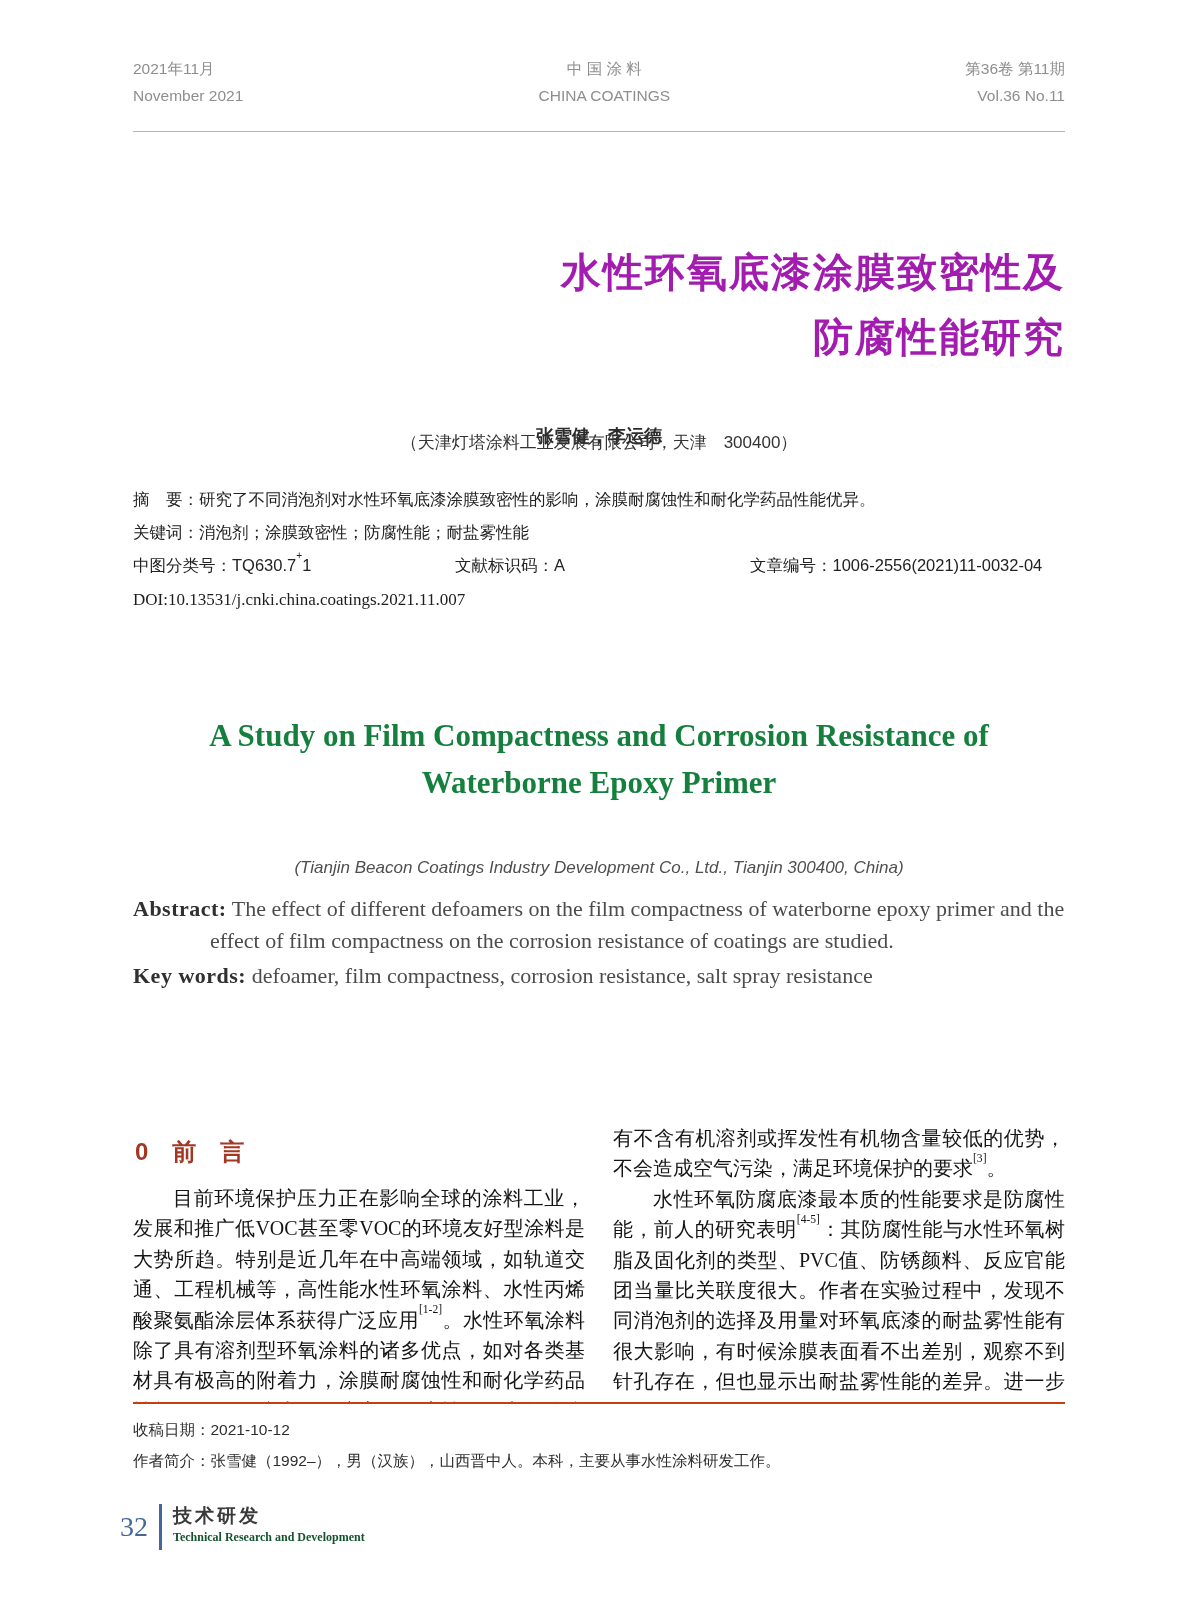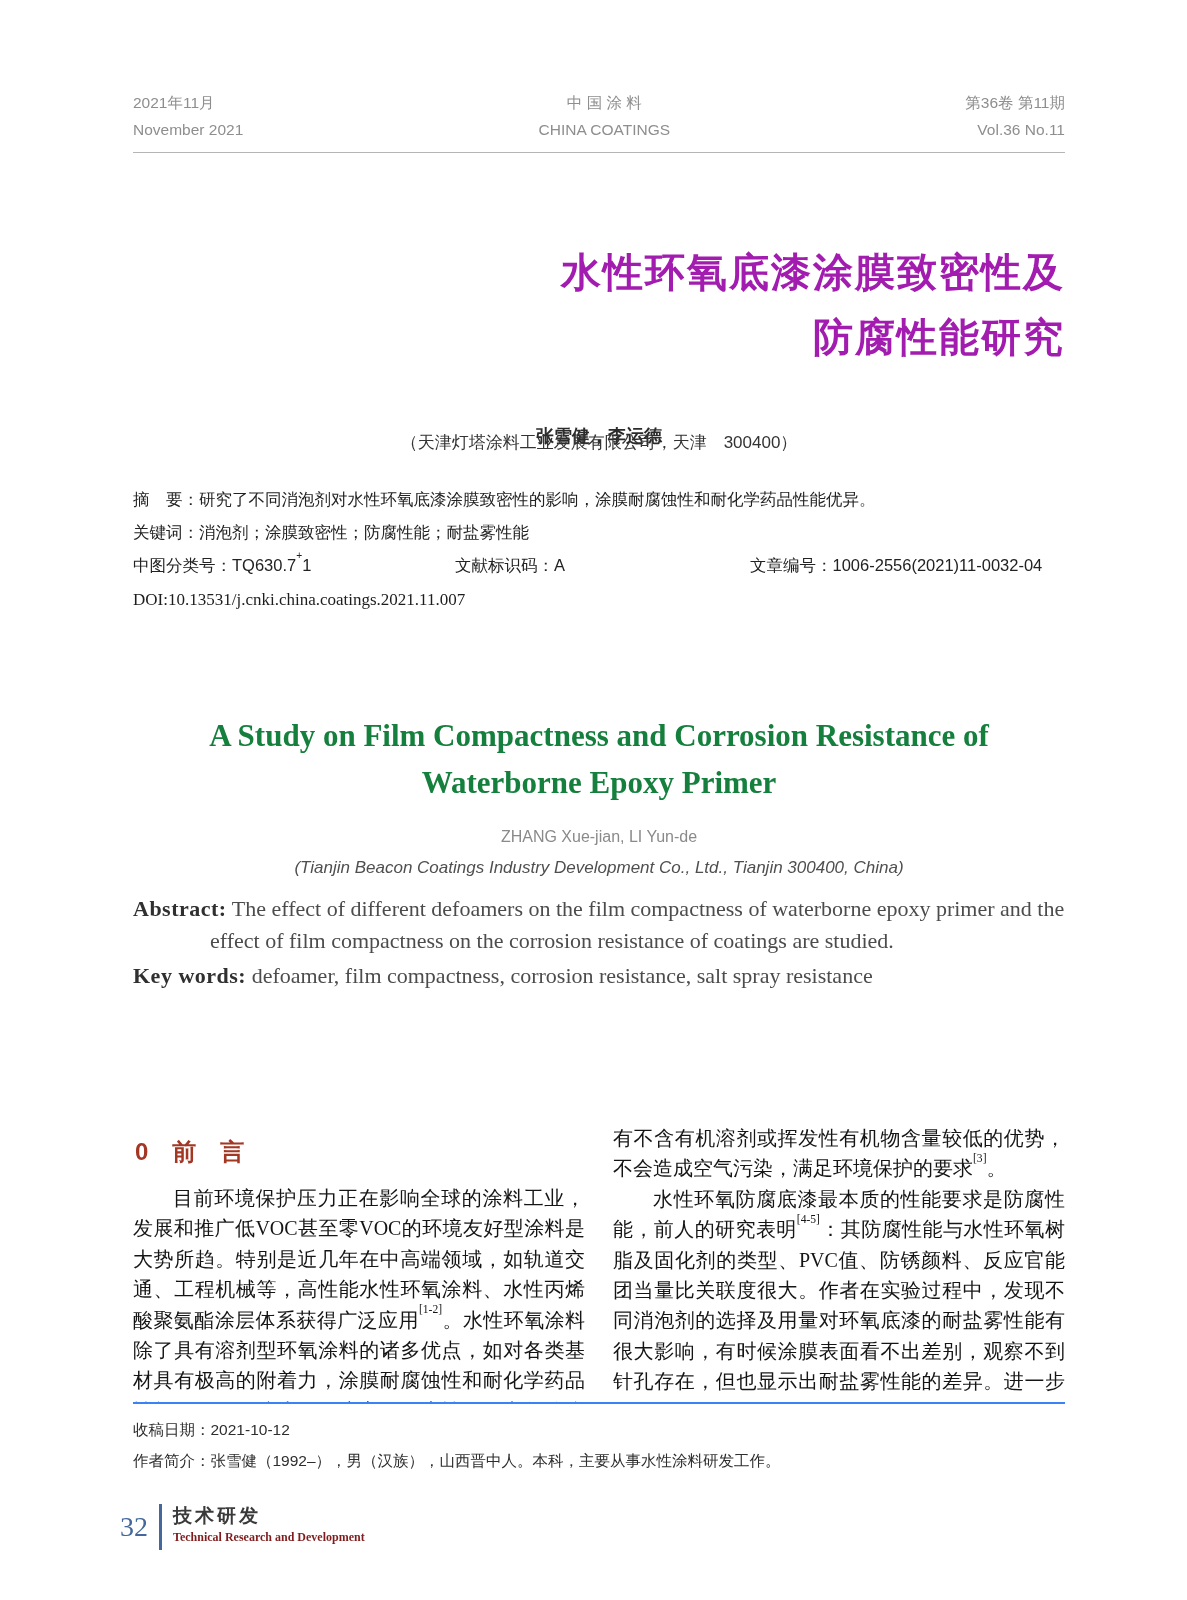--- a/index.html
+++ b/index.html
@@ -14,21 +14,21 @@
   }
   .abs { position: absolute; }
   .content-x { left: 133px; width: 932px; }
 
   
   .journal-header {
     top: 55px;
     display: flex; justify-content: space-between; align-items: flex-start;
     font-family: "Liberation Sans", sans-serif;
     font-size: 15.5px; line-height: 27px; color: #8e8e8e;
-    padding-bottom: 9px; border-bottom: 1px solid #b5b5b5; margin-top: 34px;
+    padding-bottom: 22px; border-bottom: 1px solid #b5b5b5;
   }
   .journal-header .col { white-space: nowrap; }
   .journal-header .col.center { text-align: center; }
   .journal-header .col.right { text-align: right; }
 
   
   .title-cn {
     top: 240px; text-align: right;
     font-family: "Liberation Sans", sans-serif;
     font-weight: bold; font-size: 40px; line-height: 65px;
@@ -110,21 +110,21 @@
     font-weight: bold; font-size: 24px; line-height: 36px;
     color: #a23723; margin: 16px 0 13px 2px;
     text-align: left; text-indent: 0;
   }
   .bcol sup.small { font-size: 0.58em; }
   .rcol-pad { padding-top: 5px; }
 
   
   .footnote-block {
     top: 1402px;
-    border-top: 2px solid #3b82f6;
+    border-top: 2px solid #c2410c;
     padding-top: 10px;
     font-family: "Liberation Sans", sans-serif;
     font-size: 15.5px; line-height: 31px; color: #2e2e2e;
   }
 
   
   .page-footer {
     top: 1502px; left: 120px;
     display: flex; align-items: flex-start;
   }
@@ -135,21 +135,21 @@
   .footer-bar {
     width: 3px; height: 46px; background: #44689d; margin: 2px 11px 0 11px;
   }
   .footer-col-cn {
     font-family: "Liberation Sans", sans-serif;
     font-weight: bold; font-size: 19px; letter-spacing: 3px;
     color: #3a3a3a; line-height: 24px; margin-top: 2px;
   }
   .footer-col-en {
     font-family: "Liberation Serif", serif;
-    font-weight: bold; font-size: 12px; color: #7f1d1d; line-height: 18px;
+    font-weight: bold; font-size: 12px; color: #14532d; line-height: 18px;
   }
 </style>
 </head>
 <body>
 
 <div class="page">
 
   <div class="abs content-x journal-header">
     <div class="col left">
       <div>2021年11月</div>
@@ -182,21 +182,20 @@
       <div class="meta-cell-3"><span>文章编号：</span><span>1006-2556(2021)11-0032-04</span></div>
     </div>
     <div class="doi-line">DOI:10.13531/j.cnki.china.coatings.2021.11.007</div>
   </div>
 
   <div class="abs content-x title-en">
     <div>A Study on Film Compactness and Corrosion Resistance of</div>
     <div>Waterborne Epoxy Primer</div>
   </div>
 
-  <div class="abs content-x authors-en">ZHANG Xue-jian, LI Yun-de</div>
   <div class="abs content-x affil-en">(Tianjin Beacon Coatings Industry Development Co., Ltd., Tianjin 300400, China)</div>
 
   <div class="abs content-x abstract-en-block">
     <p class="hang"><span class="en-label">Abstract:</span><span> The effect of different defoamers on the film compactness of waterborne epoxy primer and the effect of film compactness on the corrosion resistance of coatings are studied.</span></p>
     <p class="hang"><span class="en-label">Key words:</span><span> defoamer, film compactness, corrosion resistance, salt spray resistance</span></p>
   </div>
 
   <div class="abs content-x body-cols">
     <div class="bcol">
       <h2 class="section-heading">0　前　言</h2>

